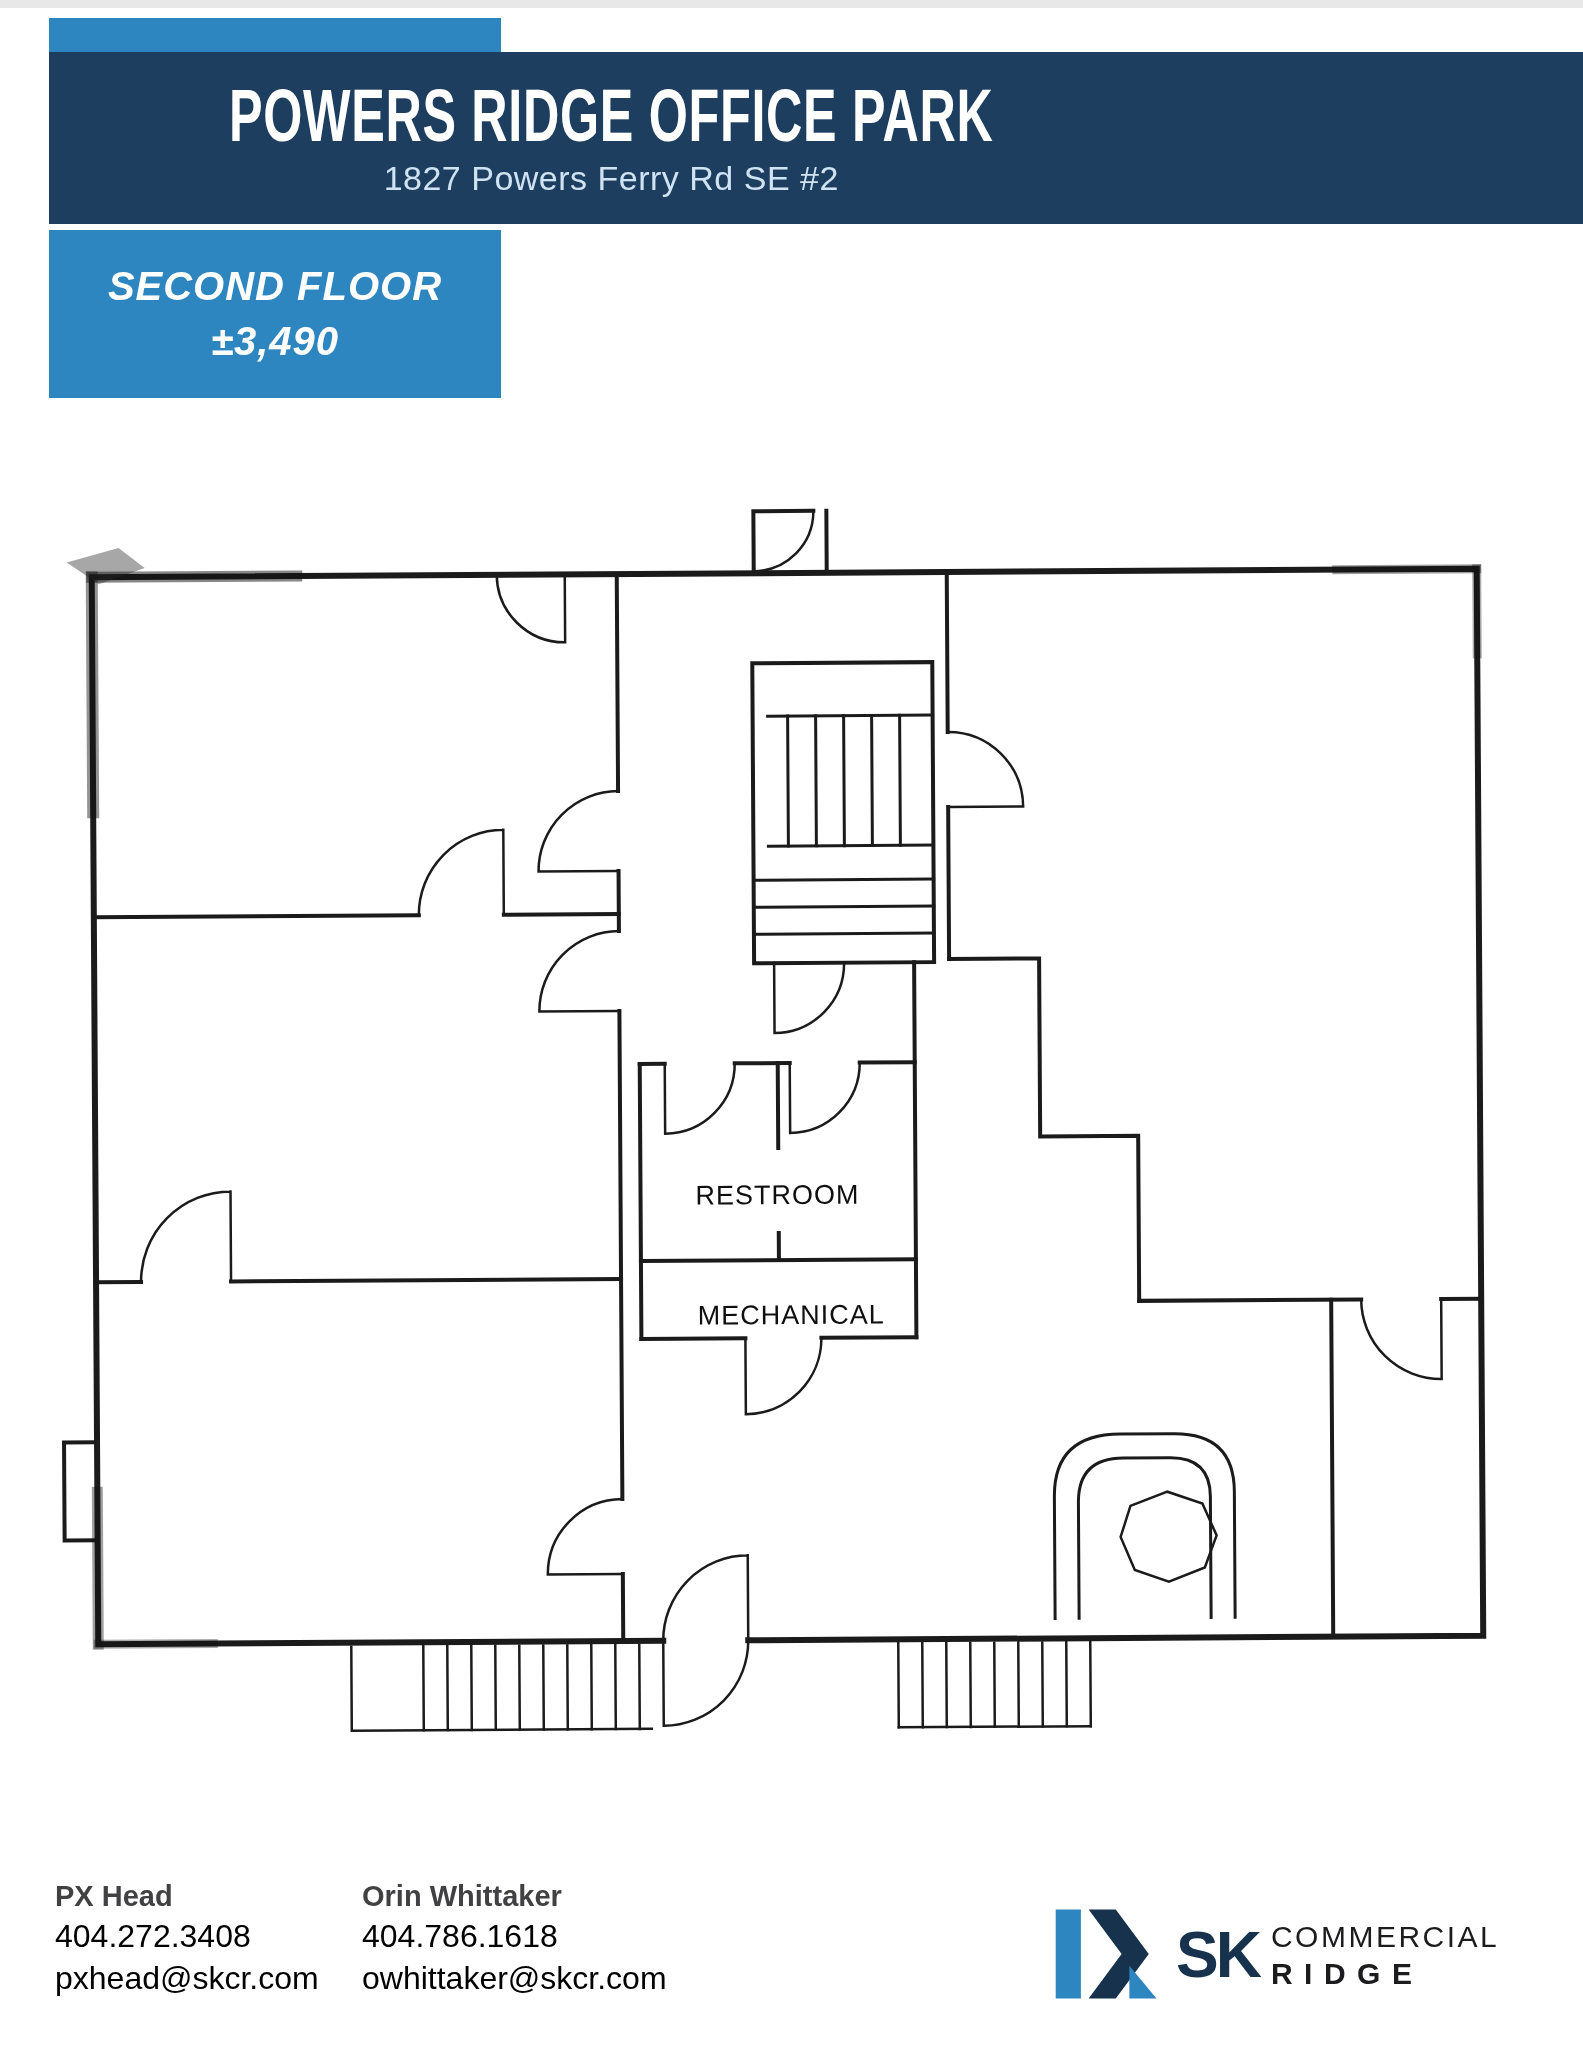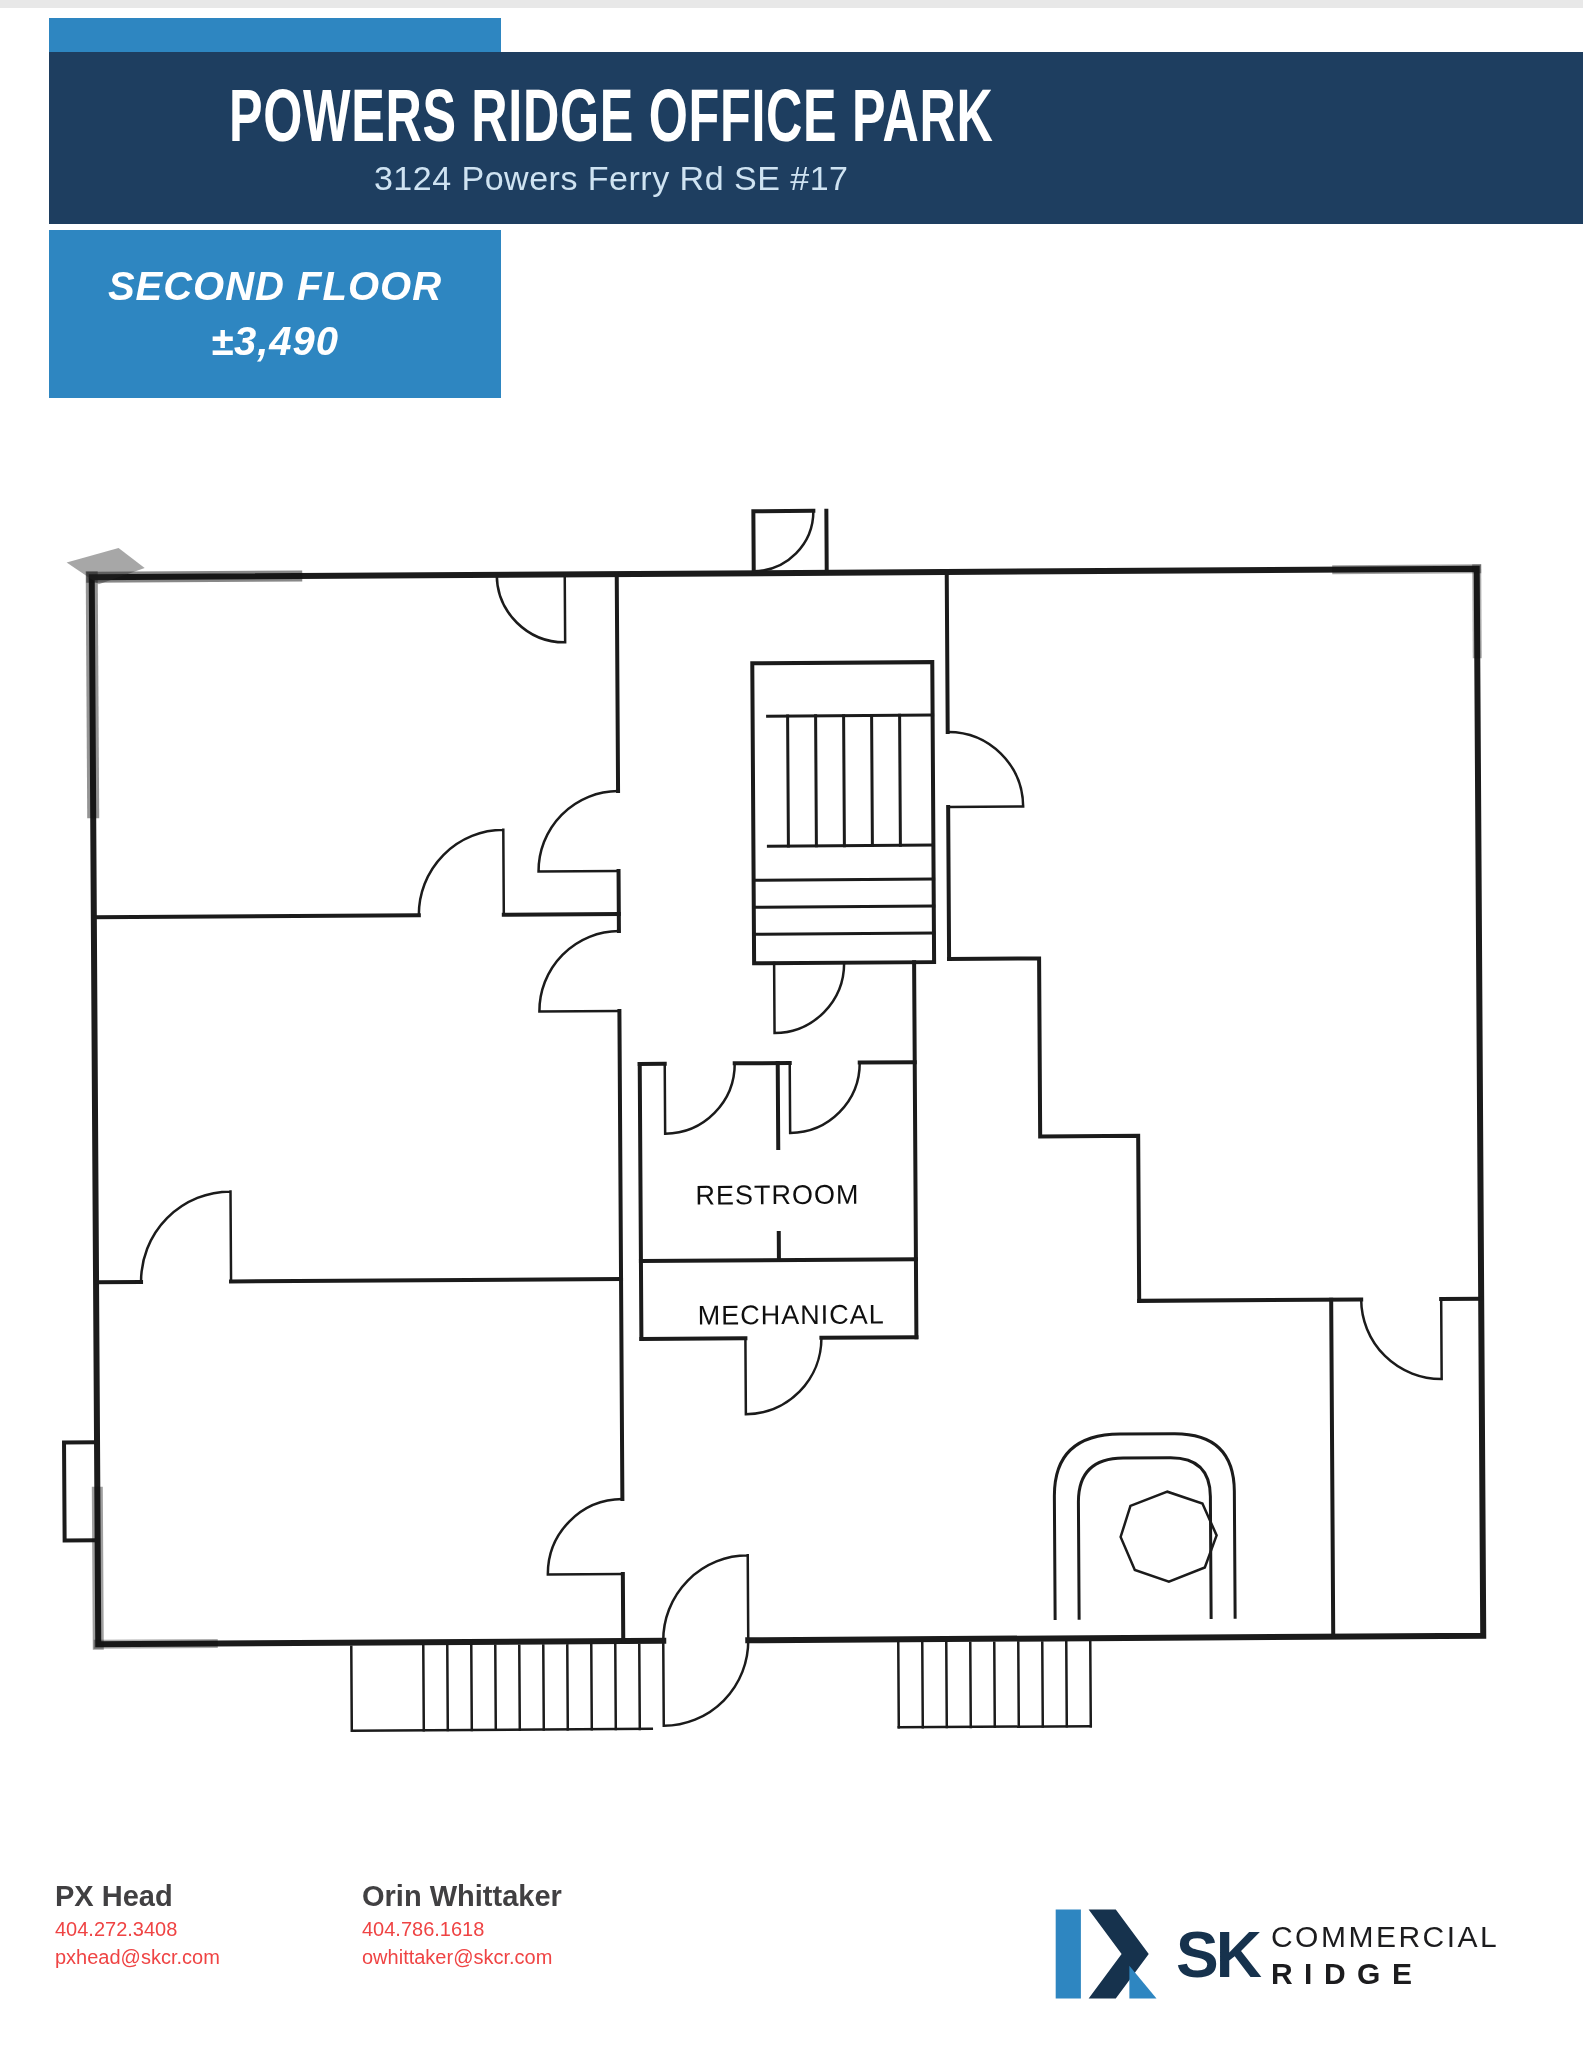--- a/index.html
+++ b/index.html
@@ -23,41 +23,41 @@
   .floor-area{font-size:40px;margin-top:10px;letter-spacing:1px}
 
   
   .plan{position:absolute;left:0;top:0;width:1583px;height:2048px;z-index:1}
 
   
   .contact{position:absolute;top:1872px;z-index:2}
   .contact.c1{left:55px}
   .contact.c2{left:362px}
   .contact-name{font-size:29px;font-weight:bold;color:#414042}
-  .contact-line{font-size:20px;color:#ef4444;margin-top:5px}
+  .contact-line{font-size:32px;color:#000000;margin-top:5px}
 
   
   .brand{position:absolute;left:1046px;top:1894px;display:flex;align-items:center;z-index:2}
   .brand-icon{width:126px;height:106px}
   .brand-abbr{font-size:64px;font-weight:bold;color:#16324d;letter-spacing:-3px;margin-left:4px;line-height:1}
   .brand-name{margin-left:12px;color:#1c1c1e}
   .brand-l1{font-size:30px;font-weight:normal;letter-spacing:2.5px;line-height:37px}
   .brand-l2{font-size:30px;font-weight:bold;letter-spacing:11.5px;line-height:37px}
 </style>
 </head>
 <body>
 
 <div class="page">
 
   <div class="accent"></div>
 
   <header class="band">
     <div class="band-content">
       <h1 class="title">POWERS RIDGE OFFICE PARK</h1>
-      <div class="subtitle">3124 Powers Ferry Rd SE #17</div>
+      <div class="subtitle">1827 Powers Ferry Rd SE #2</div>
     </div>
   </header>
 
   <div class="floor-badge">
     <div class="floor-name">SECOND FLOOR</div>
     <div class="floor-area">±3,490</div>
   </div>
 
   <svg class="plan" viewBox="0 0 1583 2048" aria-hidden="true">
     <g transform="rotate(-0.35 790 1100)" stroke="#1b1b1b" fill="none" stroke-linecap="square" stroke-linejoin="miter">

